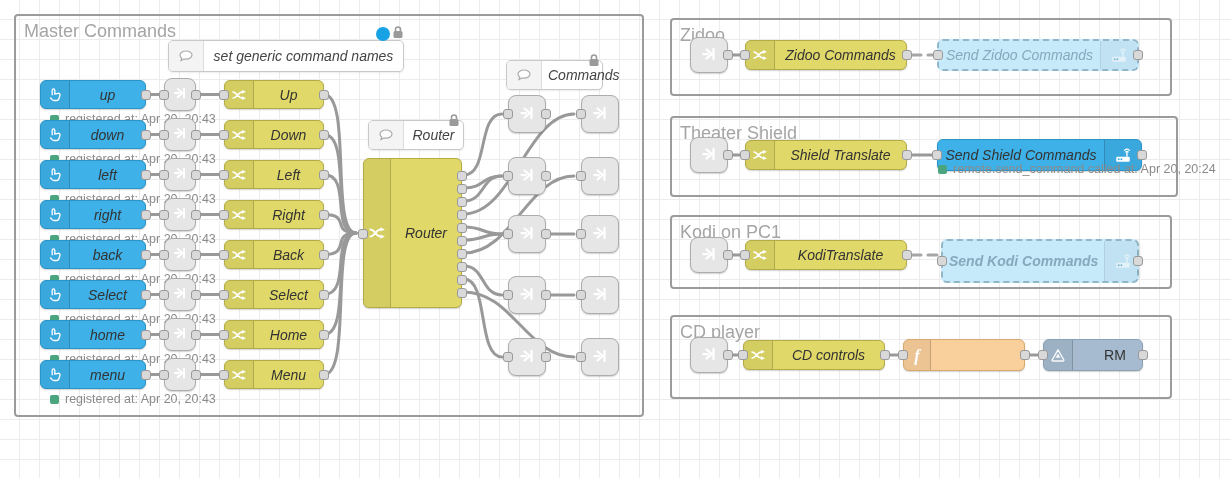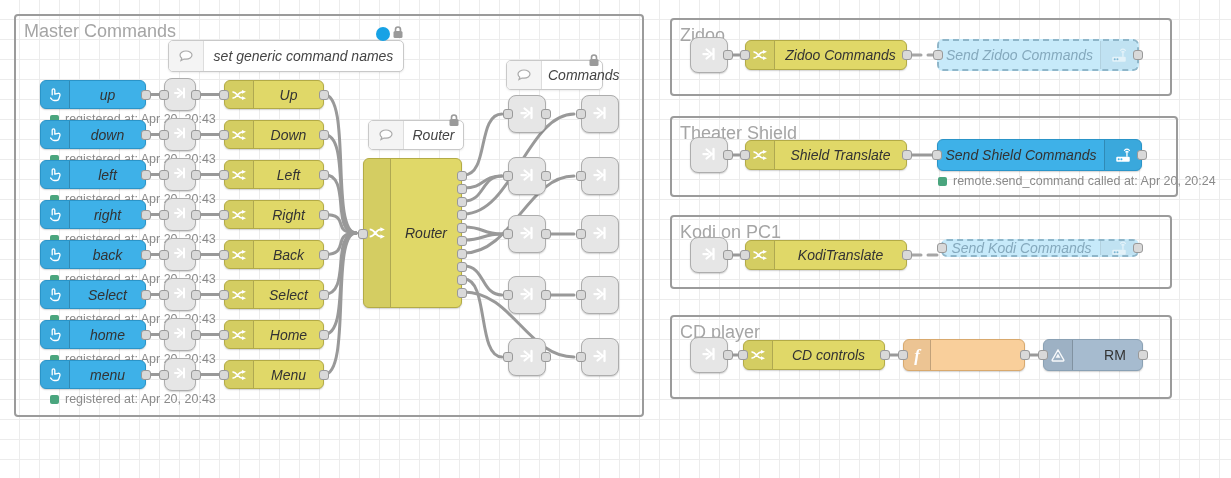--- a/index.html
+++ b/index.html
@@ -562,21 +562,21 @@
           <rect x="2" y="9.5" width="12" height="4.5" rx="1" fill="#fff"></rect>
           <circle cx="4.2" cy="11.8" r=".9" fill="#3eb1e8"></circle>
           <circle cx="6.6" cy="11.8" r=".9" fill="#3eb1e8"></circle>
           <path d="M11.5 9.5V5.4" stroke="#fff" stroke-width="1.2"></path>
           <path d="M9.3 3.9a3.2 3.2 0 0 1 4.4 0M10.4 5.3a1.8 1.8 0 0 1 2.2 0" stroke="#fff" stroke-width="1.1" fill="none" stroke-linecap="round"></path>
         </svg>
       </span>
     <span class="port pin"></span>
       <span class="port pout"></span>
   </div>
-  <div class="status" style="left:938px;top:174px;">
+  <div class="status" style="left:938px;top:162px;">
       <span class="sdot"></span>
       <span>remote.send_command called at: Apr 20, 20:24</span>
     </div>
 
   <div class="node linknode" style="left:690px;top:237px;width:38px;height:36px;">
       <span><svg width="18" height="18" viewBox="0 0 16 16">
           <path d="M3 8h4M5.8 4 10.5 8 5.8 12M12 3.5V12.5" stroke="#fff" stroke-width="2" fill="none" stroke-linecap="round" stroke-linejoin="round"></path>
         </svg></span>
       <span class="port pout"></span>
     </div>
@@ -584,21 +584,21 @@
     <span class="icon-sect">
         <svg width="16" height="16" viewBox="0 0 16 16">
           <path d="M1.5 4.8C6.5 4.8 6.5 11.2 11.5 11.2M1.5 11.2C6.5 11.2 6.5 4.8 11.5 4.8" stroke="#fff" stroke-width="1.7" fill="none"></path>
           <path d="M11 2.9 15 4.8 11 6.7zM11 9.3 15 11.2 11 13.1z" fill="#fff"></path>
         </svg>
       </span>
     <span class="lbl">KodiTranslate</span>
     <span class="port pin"></span>
       <span class="port pout"></span>
   </div>
-  <div class="node sendn disabled" style="left:941px;top:239px;width:198px;height:18px;">
+  <div class="node sendn disabled" style="left:941px;top:239px;width:198px;height:44px;font-weight:bold;">
     <span class="lbl">Send Kodi Commands</span>
     <span class="icon-sect right">
         <svg width="18" height="18" viewBox="0 0 16 16">
           <rect x="2" y="9.5" width="12" height="4.5" rx="1" fill="#fff"></rect>
           <circle cx="4.2" cy="11.8" r=".9" fill="#7db6d3"></circle>
           <circle cx="6.6" cy="11.8" r=".9" fill="#7db6d3"></circle>
           <path d="M11.5 9.5V5.4" stroke="#fff" stroke-width="1.2"></path>
           <path d="M9.3 3.9a3.2 3.2 0 0 1 4.4 0M10.4 5.3a1.8 1.8 0 0 1 2.2 0" stroke="#fff" stroke-width="1.1" fill="none" stroke-linecap="round"></path>
         </svg>
       </span>

